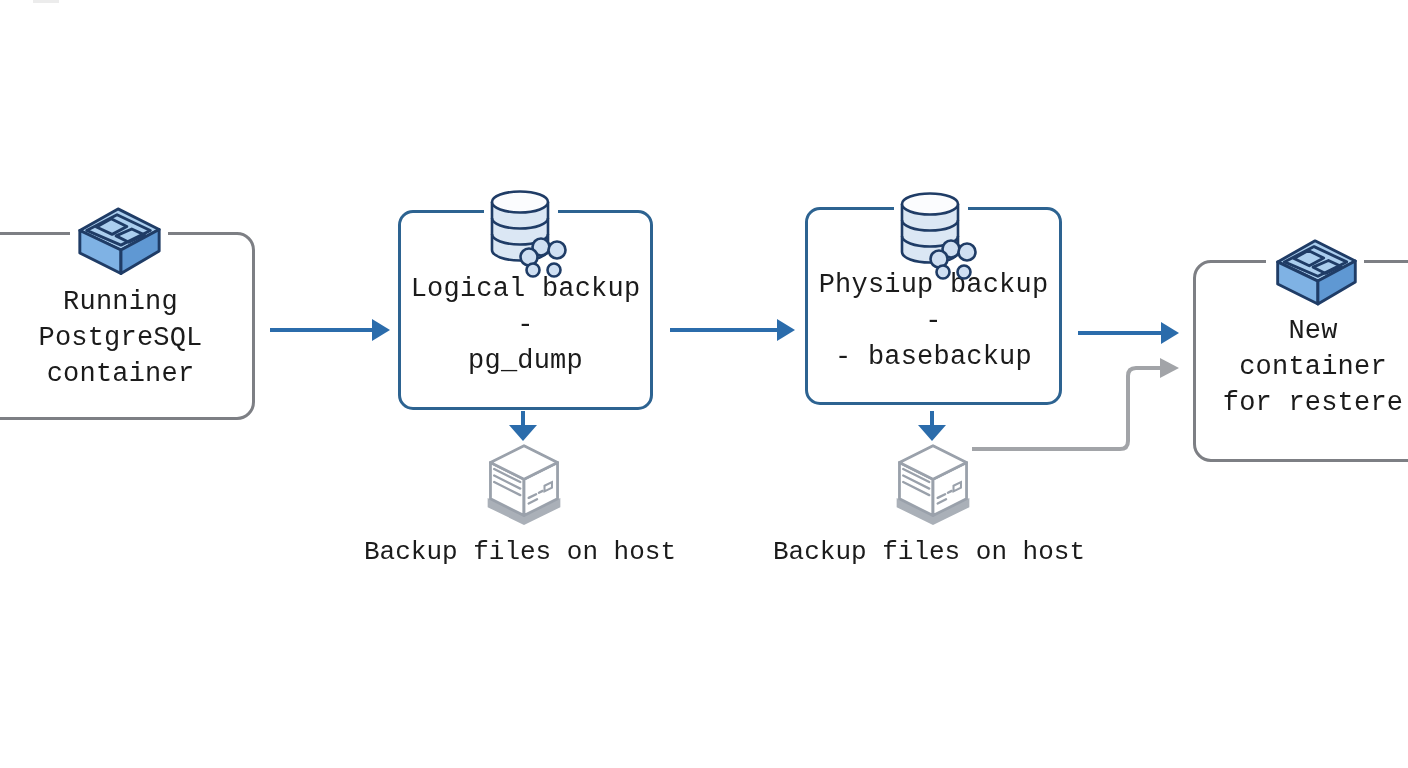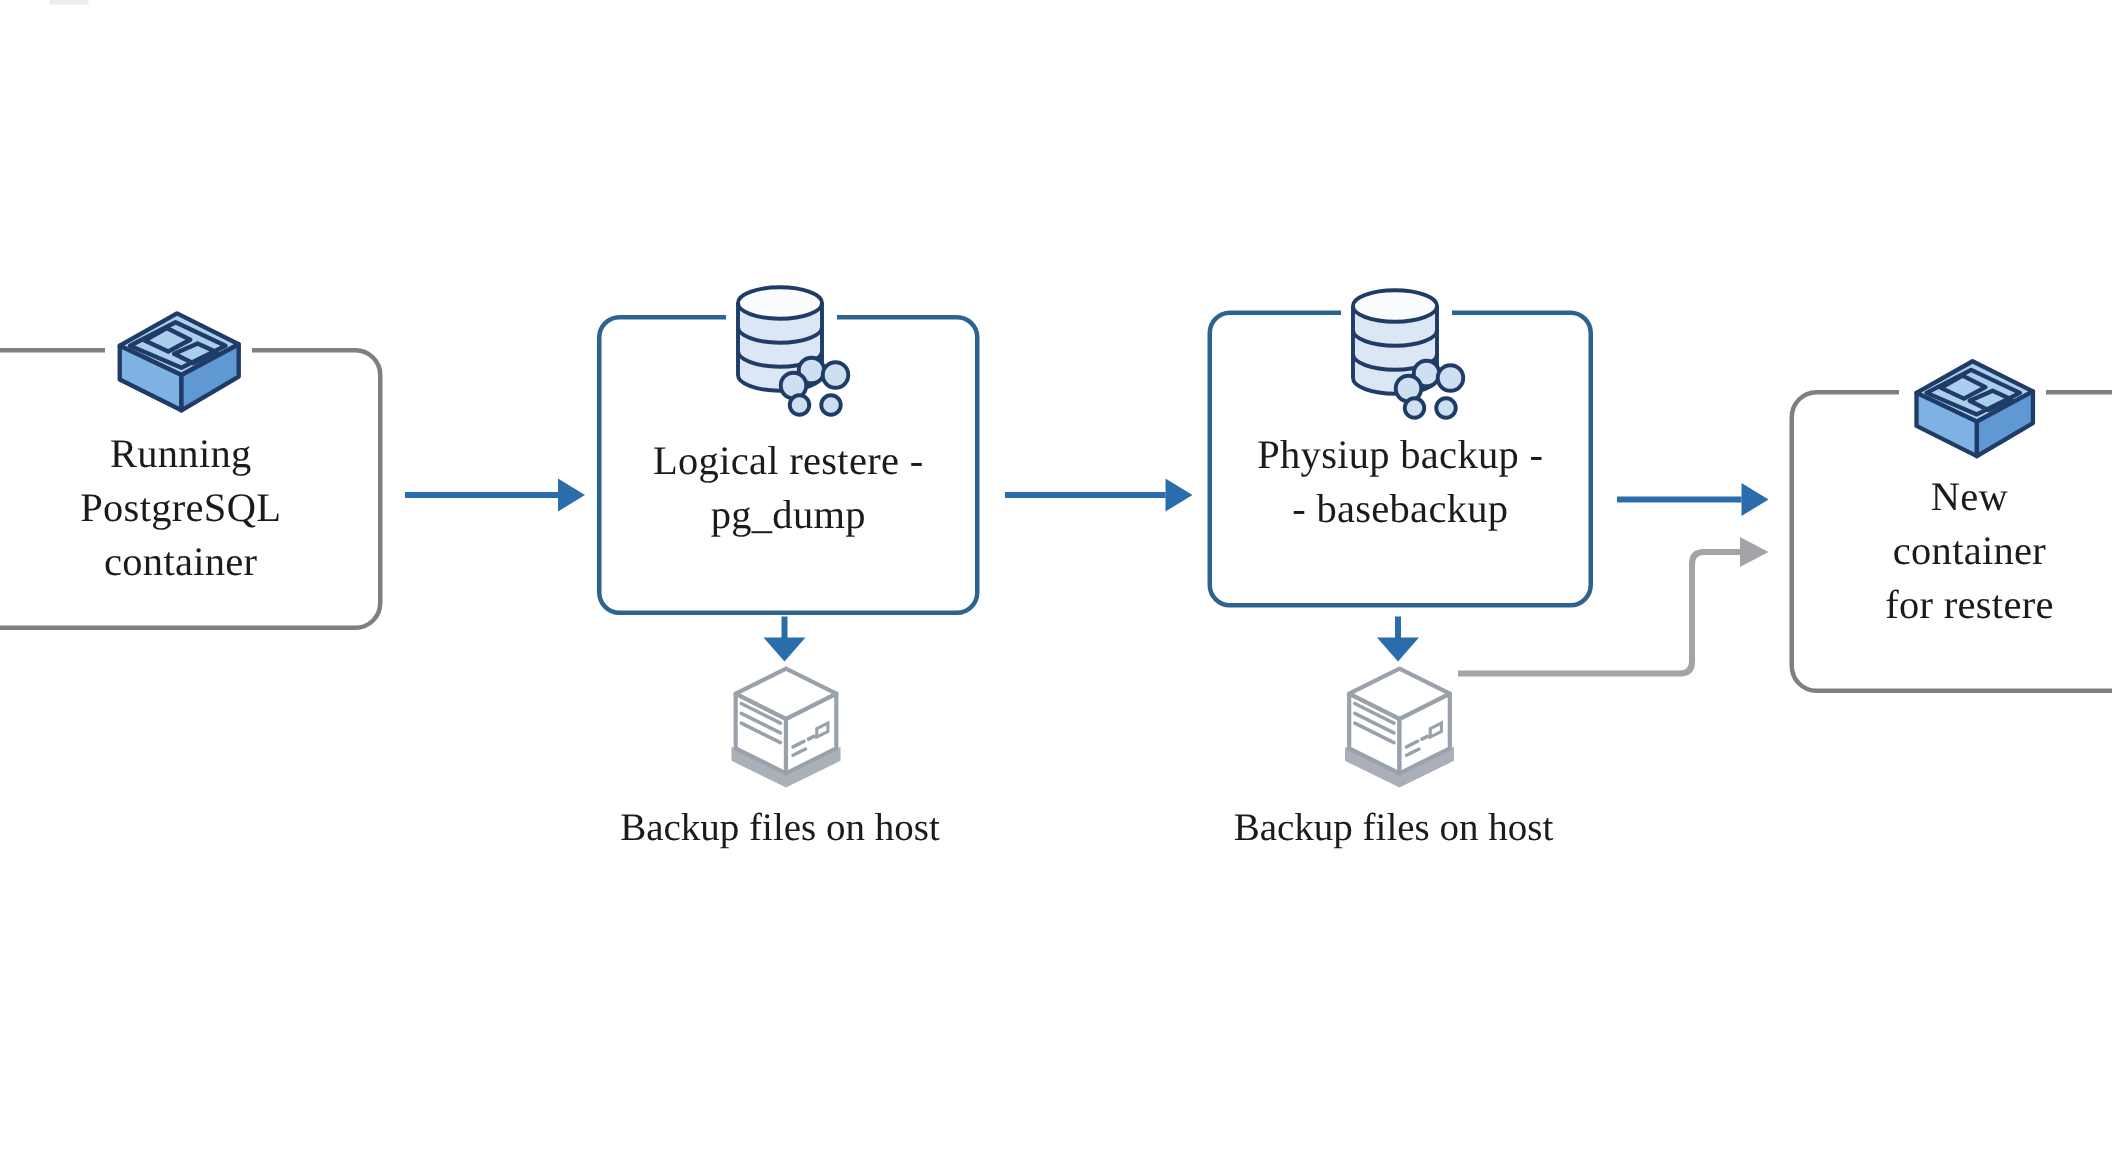--- a/index.html
+++ b/index.html
@@ -6,21 +6,21 @@
     --arrow_blue:#2b6cab;
     --node_border_blue:#2d6391;
     --node_border_gray:#7d7f84;
     --connector_gray:#a2a4a8;
     --text:#1b1b1b;
     --background:#ffffff;
   }
   html,body{margin:0;padding:0;background:var(--background);}
   .canvas{
     position:relative;width:1408px;height:743px;background:var(--background);
-    overflow:hidden;font-family:Liberation Serif, serif;
+    overflow:hidden;font-family:Liberation Mono, monospace;
   }
   .fragment-top{position:absolute;left:33px;top:0;width:26px;height:3px;background:#ececec;}
   .node{
     position:absolute;border:3px solid;background:#fff;box-sizing:border-box;
     display:flex;align-items:center;justify-content:center;
   }
   .node-gray{border-color:var(--node_border_gray);border-radius:18px;}
   .node-blue{border-color:var(--node_border_blue);border-radius:15px;}
   .node1{left:-44px;top:232px;width:299px;height:188px;padding-top:24px;padding-left:30px;}
   .node2{left:398px;top:210px;width:255px;height:200px;padding-top:30px;}
@@ -59,21 +59,21 @@
 <div class="canvas">
 
   <div class="fragment-top"></div>
 
   <div class="node node-gray node1">
     <div class="node-label">Running
 PostgreSQL
 container</div>
   </div>
   <div class="node node-blue node2">
-    <div class="node-label">Logical restere -
+    <div class="node-label">Logical backup -
 pg_dump</div>
   </div>
   <div class="node node-blue node3">
     <div class="node-label">Physiup backup -
 - basebackup</div>
   </div>
   <div class="node node-gray node4">
     <div class="node-label">New
 container
 for restere</div>

